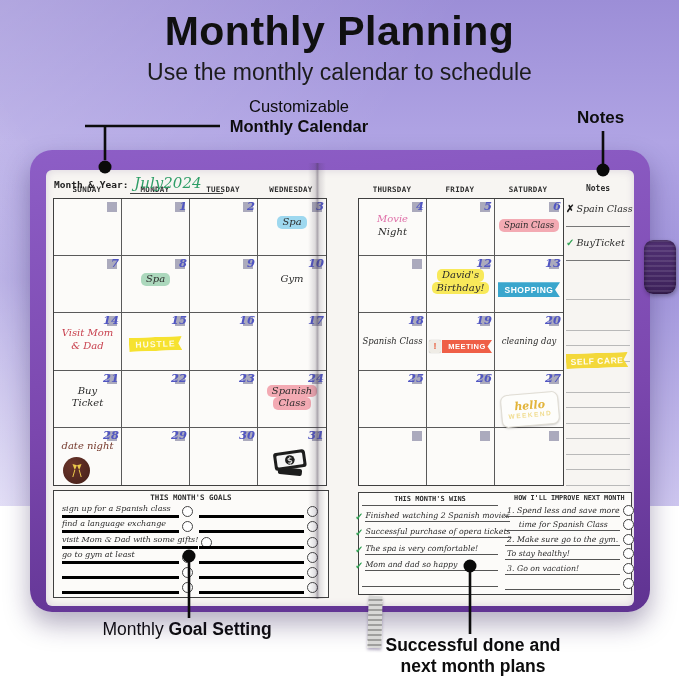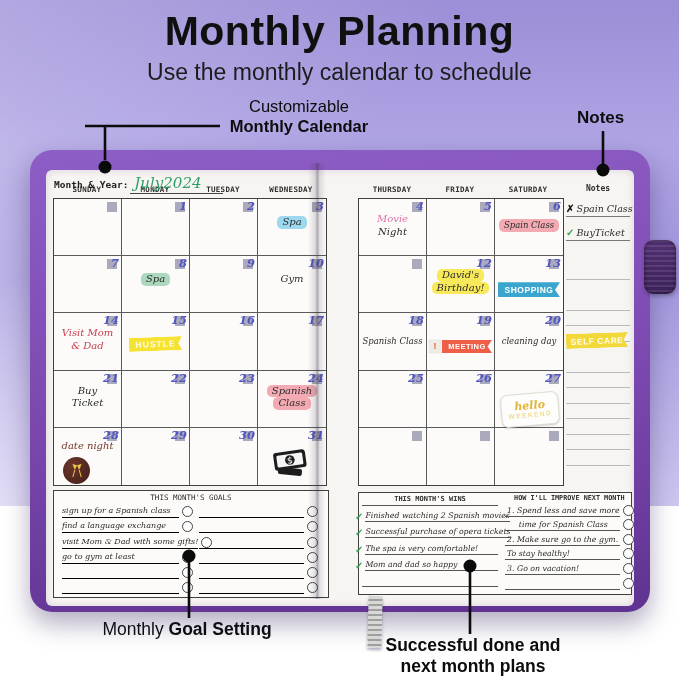--- a/index.html
+++ b/index.html
@@ -90,35 +90,35 @@
   .helloweekend{left:6px;right:4px;top:22px;height:31px;background:#fdfdfb;border:1px solid #e0ddd4;
     border-radius:7px;transform:rotate(-5deg);flex-direction:column;box-shadow:0 1px 2px rgba(0,0,0,.18);}
   .hw-hello{font-family:"DejaVu Serif",serif;font-style:italic;font-size:11px;color:#e2b43a;line-height:11px;}
   .hw-weekend{font-size:6.5px;font-weight:bold;color:#f0dc8f;letter-spacing:1.5px;line-height:8px;}
   .cheers{position:absolute;left:9px;bottom:1px;width:27px;height:27px;border-radius:50%;
     background:radial-gradient(circle at 35% 30%,#6b352a,#431f18);z-index:2;display:flex;align-items:center;justify-content:center;}
   .money{position:absolute;left:12px;top:20px;width:40px;height:30px;z-index:2;}
   
   .notes-panel{position:absolute;left:520px;top:14px;width:64px;}
   .np-header{text-align:center;font-family:"DejaVu Sans Mono",monospace;font-size:8px;font-weight:bold;color:#2e2e2e;}
-  .np-item{position:relative;margin-top:10px;border-bottom:1px solid #777;padding-bottom:2px;
+  .np-item{position:relative;margin-top:10px;border-bottom:1px solid #777;padding-bottom:12px;
     font-size:9.5px;white-space:nowrap;}
   .np-mark{font-size:10px;font-weight:bold;margin-right:2px;font-style:normal;}
   .np-x{color:#1a1a1a;}
   .np-check{color:#33a355;}
   .np-lines{position:relative;margin-top:8px;height:240px;
     background:repeating-linear-gradient(to bottom, rgba(0,0,0,0) 0 14.5px, #b9b9b9 14.5px 15.5px);}
   
   .gbox{position:absolute;border:1.4px solid #3f3f3f;background:#fcfbf9;z-index:2;}
   .goals{left:7px;top:320px;width:274px;height:106px;}
-  .g-header{text-align:center;font-family:"DejaVu Sans Mono",monospace;font-size:7.5px;font-weight:normal;color:#2e2e2e;padding-top:2px;}
+  .g-header{text-align:center;font-family:"DejaVu Sans Mono",monospace;font-size:7.5px;font-weight:bold;color:#2e2e2e;padding-top:2px;}
   .g-cols{display:flex;padding:0 6px;}
   .g-col{width:50%;padding:1px 4px 0 2px;}
   .grow{display:flex;align-items:flex-end;height:15.2px;}
-  .gline{flex:1;border-bottom:1px solid #000000;font-size:8px;white-space:nowrap;line-height:12px;}
+  .gline{flex:1;border-bottom:3px solid #000000;font-size:8px;white-space:nowrap;line-height:12px;}
   .gcirc{width:9px;height:9px;border:1.2px solid #444;border-radius:50%;margin:0 0 1px 3px;flex:none;background:#fff;}
   
   .wins{left:312px;top:322px;width:272px;height:101px;display:flex;}
   .wins-left{width:136px;padding:2px 3px 0 3px;}
   .w-header{text-align:center;font-family:"DejaVu Sans Mono",monospace;font-size:7px;font-weight:bold;color:#2e2e2e;
     border-bottom:1px solid #555;padding-bottom:2px;}
   .wrow{display:flex;align-items:flex-end;height:16.2px;}
   .wchk{color:#33a355;font-weight:bold;font-size:10px;margin:0 2px 0 -7px;font-style:normal;}
   .wtxt{flex:1;border-bottom:1px solid #555;font-size:7.8px;white-space:nowrap;line-height:11px;}
   .wins-right{flex:1;padding:1px 4px 0 4px;}

